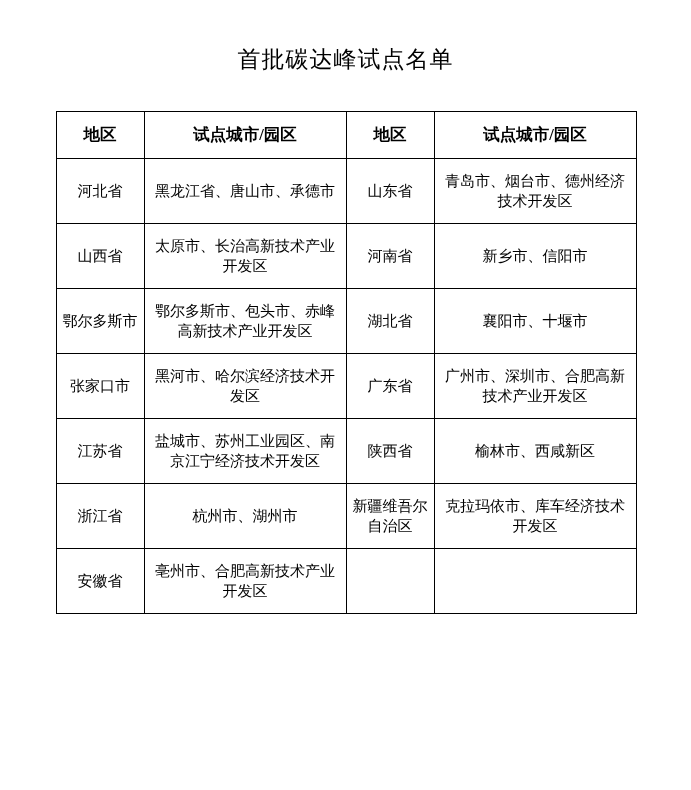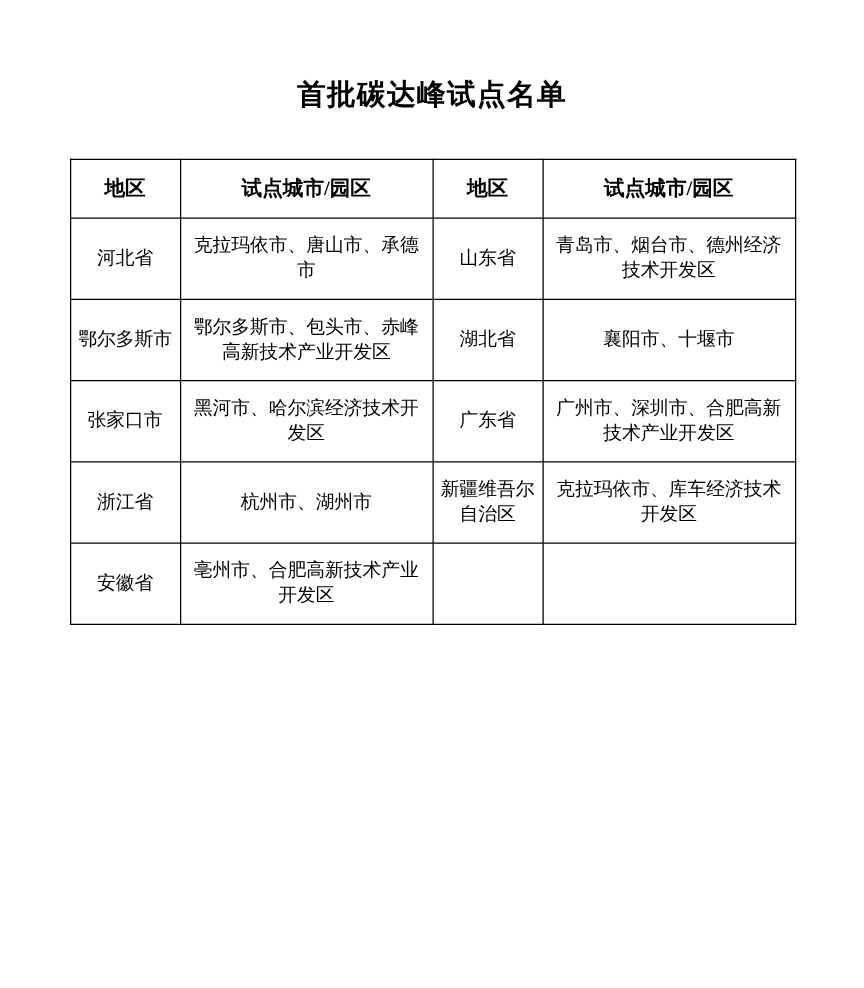--- a/index.html
+++ b/index.html
@@ -16,23 +16,23 @@
   }
   .page {
     width: 691px;
     height: 790px;
     position: relative;
     box-sizing: border-box;
   }
   .doc-title {
     text-align: center;
     font-size: 23px;
-    font-weight: bold;
+    font-weight: normal;
     letter-spacing: 1px;
-    margin: 16px;
+    margin: 0;
     padding-top: 44px;
     padding-bottom: 0;
     color: #000;
     font-family: "Liberation Serif", "DejaVu Serif", serif;
   }
   .table-wrap {
     margin: 36px auto 0 auto;
     width: 580px;
   }
   table.pilot-table {
@@ -85,35 +85,47 @@
         <tr>
           <th>地区</th>
           <th>试点城市/园区</th>
           <th>地区</th>
           <th>试点城市/园区</th>
         </tr>
       </thead>
       <tbody>
         <tr class="row-tall">
           <td>河北省</td>
-          <td>克拉玛依市、唐山市、承德市</td>
+          <td>黑龙江省、唐山市、承德市</td>
           <td>山东省</td>
           <td>青岛市、烟台市、德州经济技术开发区</td>
+        </tr>
+        <tr class="row-tall">
+          <td>山西省</td>
+          <td>太原市、长治高新技术产业开发区</td>
+          <td>河南省</td>
+          <td>新乡市、信阳市</td>
         </tr>
         <tr class="row-tall">
           <td>鄂尔多斯市</td>
           <td>鄂尔多斯市、包头市、赤峰高新技术产业开发区</td>
           <td>湖北省</td>
           <td>襄阳市、十堰市</td>
         </tr>
         <tr class="row-tall">
           <td>张家口市</td>
           <td>黑河市、哈尔滨经济技术开发区</td>
           <td>广东省</td>
           <td>广州市、深圳市、合肥高新技术产业开发区</td>
+        </tr>
+        <tr class="row-tall">
+          <td>江苏省</td>
+          <td>盐城市、苏州工业园区、南京江宁经济技术开发区</td>
+          <td>陕西省</td>
+          <td>榆林市、西咸新区</td>
         </tr>
         <tr class="row-tall">
           <td>浙江省</td>
           <td>杭州市、湖州市</td>
           <td>新疆维吾尔自治区</td>
           <td>克拉玛依市、库车经济技术开发区</td>
         </tr>
         <tr class="row-tall">
           <td>安徽省</td>
           <td>亳州市、合肥高新技术产业开发区</td>

